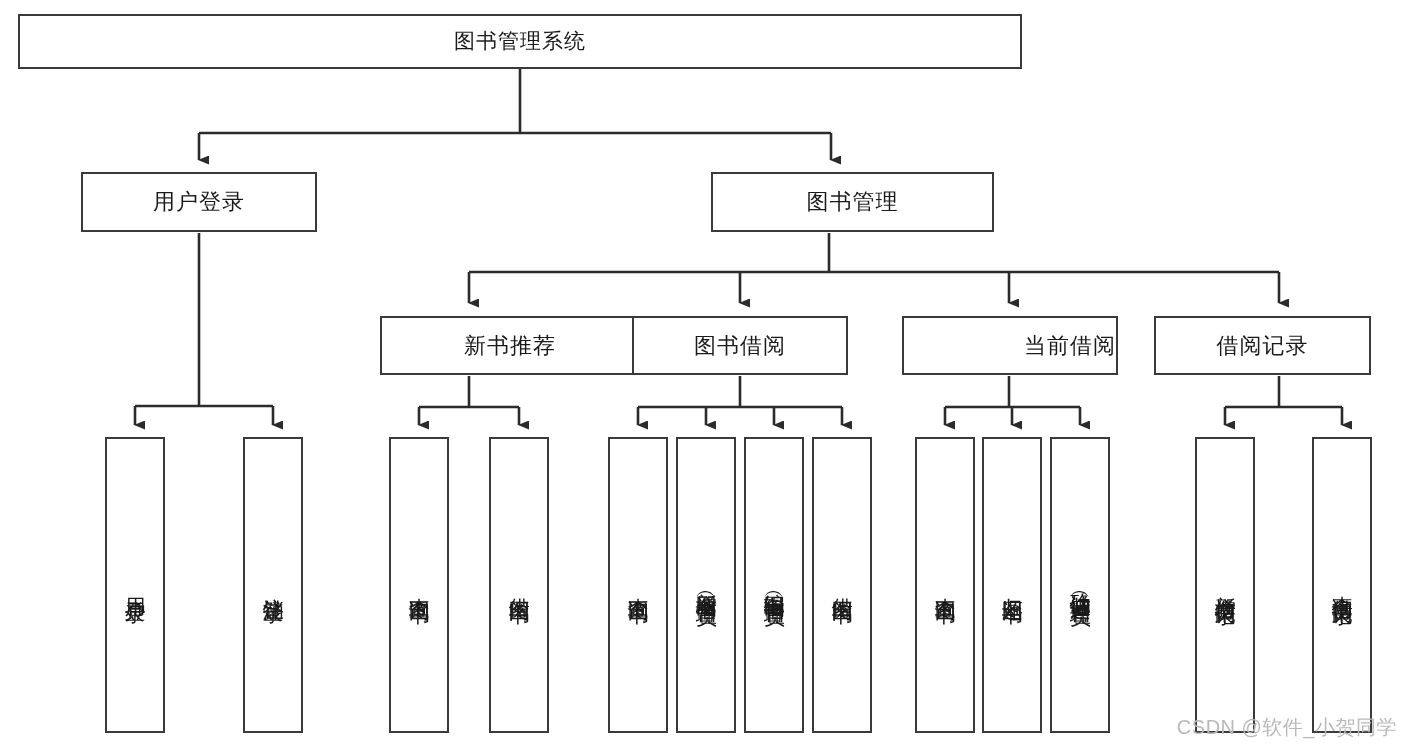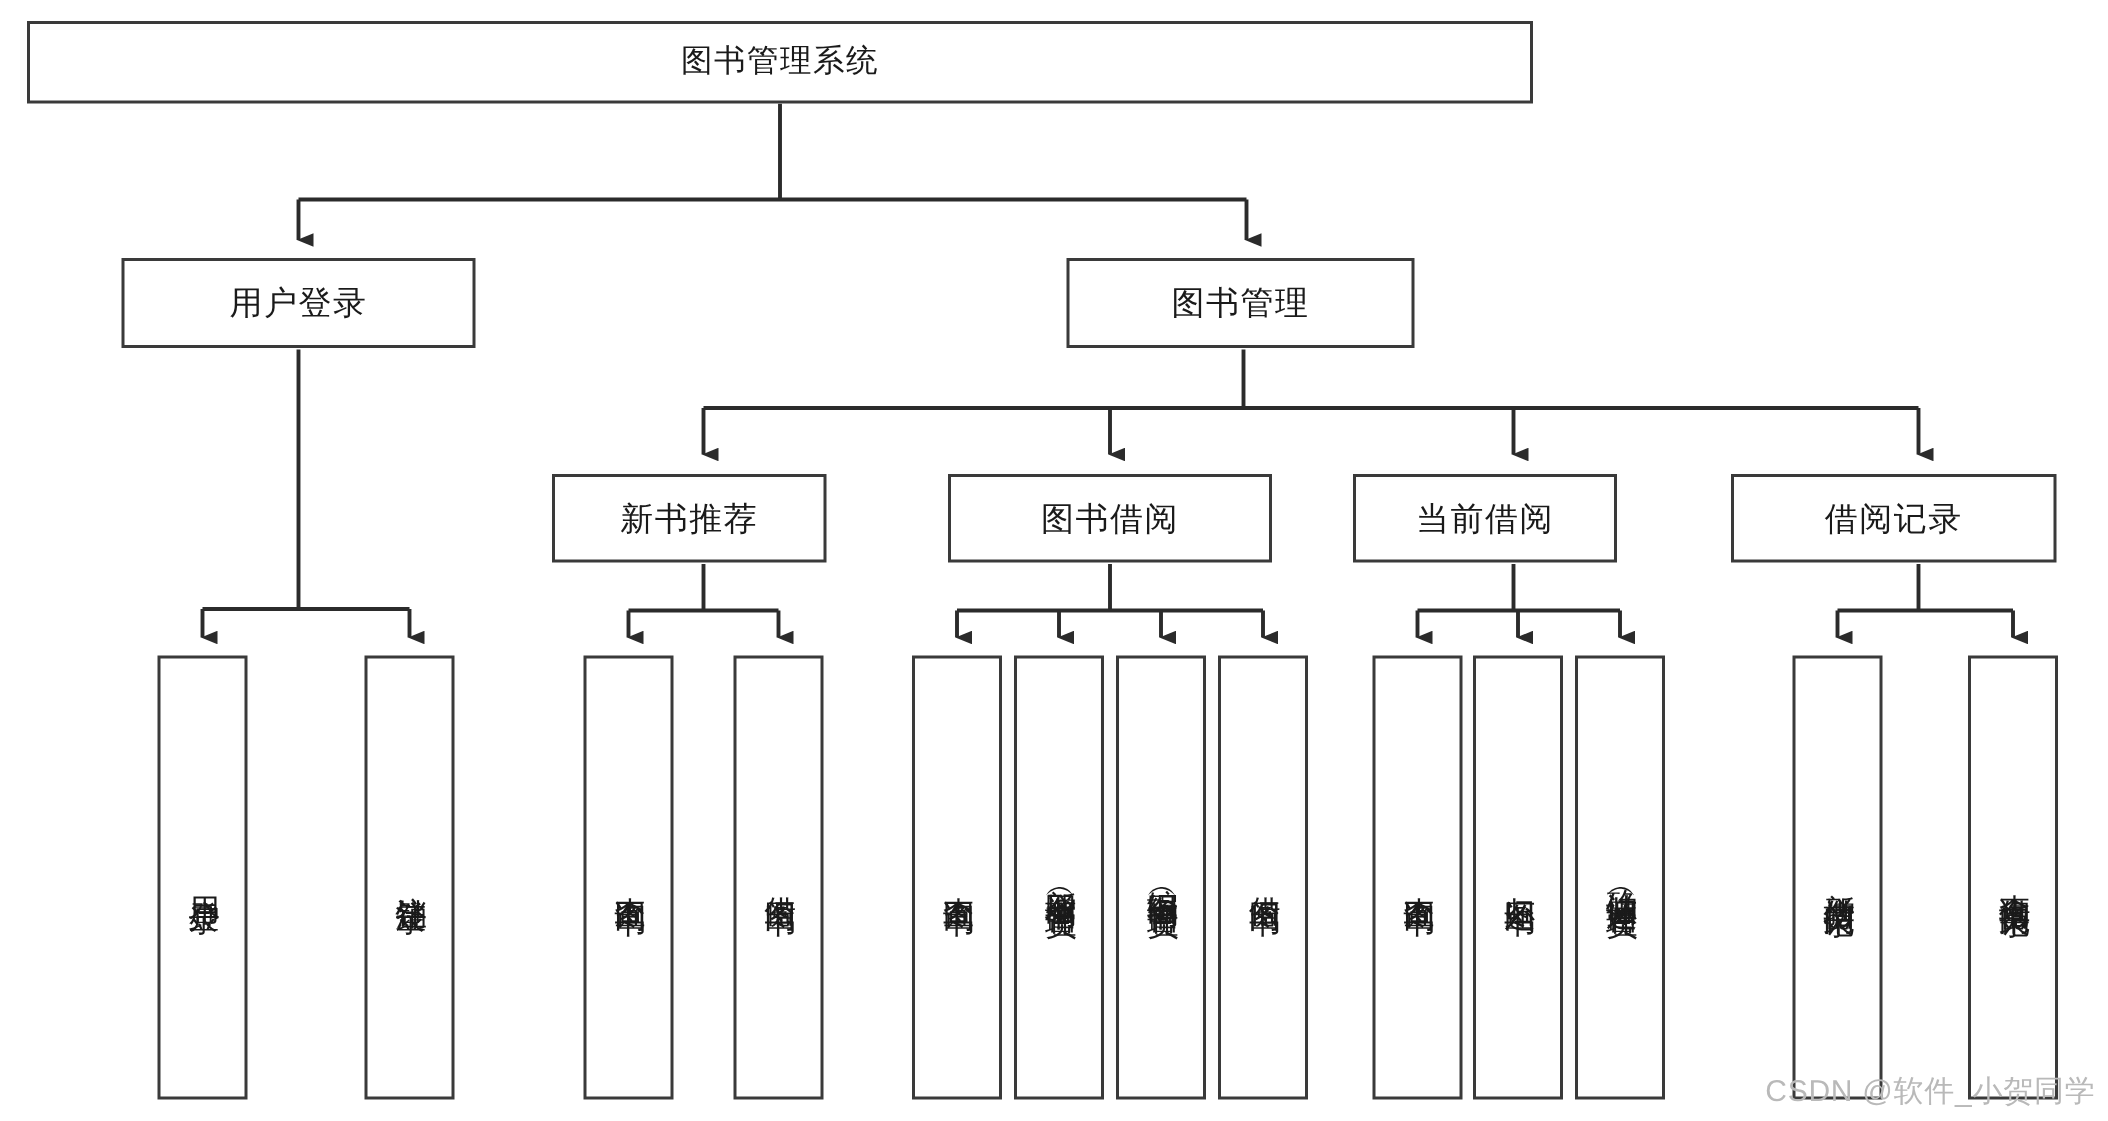--- a/index.html
+++ b/index.html
@@ -132,33 +132,33 @@
   </svg>
 
   <div class="node horiz root" style="left:18px; top:14px; width:1004px; height:55px;">
     <span class="label">图书管理系统</span>
   </div>
 
   <div class="node horiz" style="left:81px; top:172px; width:236px; height:60px;">
     <span class="label">用户登录</span>
   </div>
 
-  <div class="node horiz" style="left:711px; top:172px; width:232px; height:60px;">
+  <div class="node horiz" style="left:711px; top:172px; width:283px; height:60px;">
     <span class="label">图书管理</span>
   </div>
 
-  <div class="node horiz" style="left:368px; top:316px; width:183px; height:59px;">
+  <div class="node horiz" style="left:380px; top:316px; width:260px; height:59px;">
     <span class="label">新书推荐</span>
   </div>
 
   <div class="node horiz" style="left:632px; top:316px; width:216px; height:59px;justify-content:center;">
     <span class="label">图书借阅</span>
   </div>
 
-  <div class="node horiz" style="left:902px; top:316px; width:176px; height:59px;">
+  <div class="node horiz" style="left:902px; top:316px; width:216px; height:59px;justify-content:flex-end;">
     <span class="label">当前借阅</span>
   </div>
 
   <div class="node horiz" style="left:1154px; top:316px; width:217px; height:59px;">
     <span class="label">借阅记录</span>
   </div>
 
   <div class="node vert" style="left:105px; top:437px; width:60px; height:296px;">
     <span class="label">用户登录</span>
   </div>

